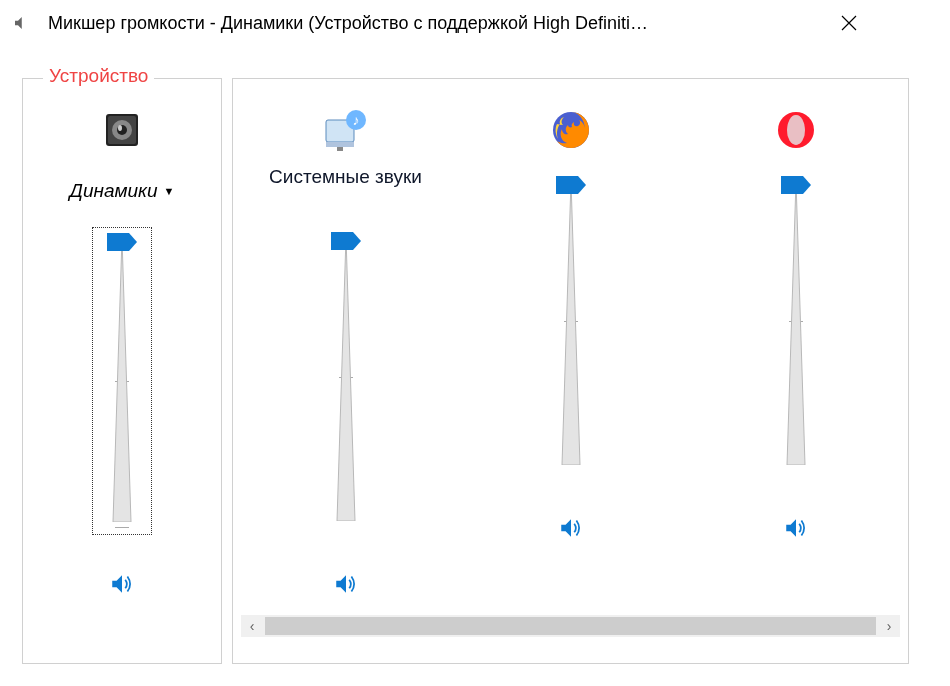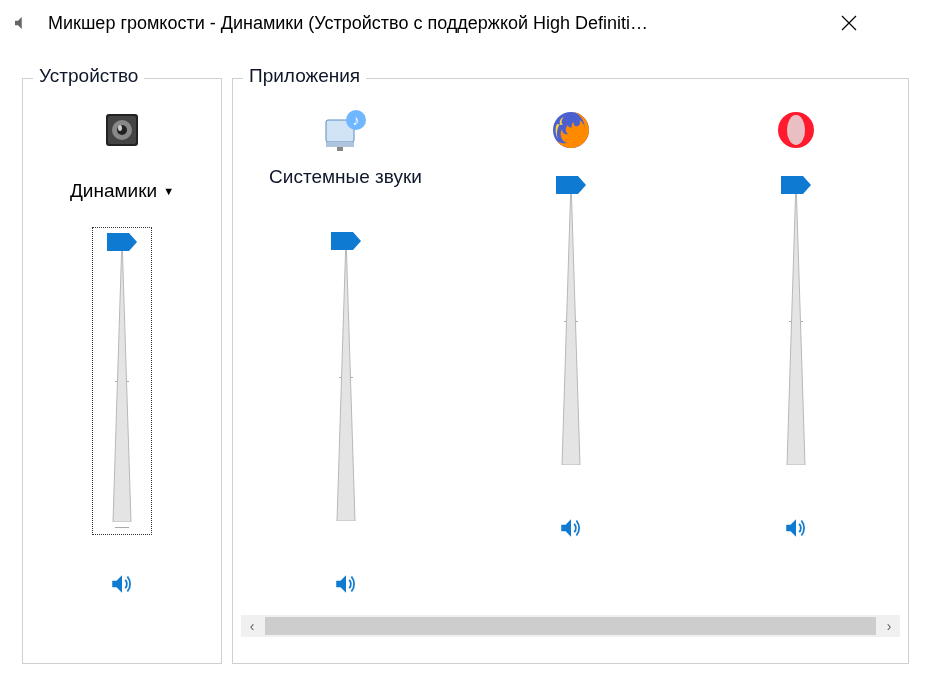--- a/index.html
+++ b/index.html
@@ -55,45 +55,45 @@
     }
     .group {
       border: 1px solid #d0d0d0;
       position: relative;
       margin-top: 14px;
       padding: 18px 0 14px 0;
     }
     .group-label {
       position: absolute;
       top: -14px;
-      left: 10px;
+      left: 20px;
       background: #fff;
       font-size: 19px;
-      color: #0f172a;
+      color: #ef4444;
       padding: 0 6px;
     }
     .device-group {
       width: 200px;
     }
     .apps-group {
       flex: 1;
       margin-left: 10px;
       display: flex;
       flex-direction: column;
     }
     .columns {
       display: flex;
     }
     .col {
       width: 225px;
       display: flex;
       flex-direction: column;
       align-items: center;
     }
-    .device-group .col { width: 198px; }
+    .device-group .col { width: 198px; font-style: italic; }
     .app-icon-area {
       height: 66px;
       display: flex;
       align-items: center;
       justify-content: center;
     }
     .app-label {
       font-size: 19px;
       color: #0f172a;
       text-align: center;
@@ -262,21 +262,20 @@
               <path d="M3 9v6h4l5 5V4L7 9H3z" fill="#0e7ad1"></path>
               <path d="M15 8 Q18 12 15 16" stroke="#0e7ad1" stroke-width="1.6" fill="none"></path>
               <path d="M17 5 Q22 12 17 19" stroke="#0e7ad1" stroke-width="1.6" fill="none"></path>
             </svg>
           </div>
         </div>
       </div>
     </div>
 
     <div class="group apps-group">
-      <span class="group-label">Приложения</span>
       <div class="columns">
 
         <div class="col">
           <div class="app-icon-area">
             <svg width="52" height="48" viewBox="0 0 52 48">
               <rect x="6" y="14" width="28" height="22" rx="2" fill="#d0e4f5" stroke="#5b8bbd"></rect>
               <rect x="6" y="36" width="28" height="5" fill="#b0c4de"></rect>
               <rect x="17" y="41" width="6" height="4" fill="#888"></rect>
               <circle cx="36" cy="14" r="10" fill="#6fb7ff"></circle>
               <text x="36" y="19" font-size="14" fill="#fff" text-anchor="middle">♪</text>

